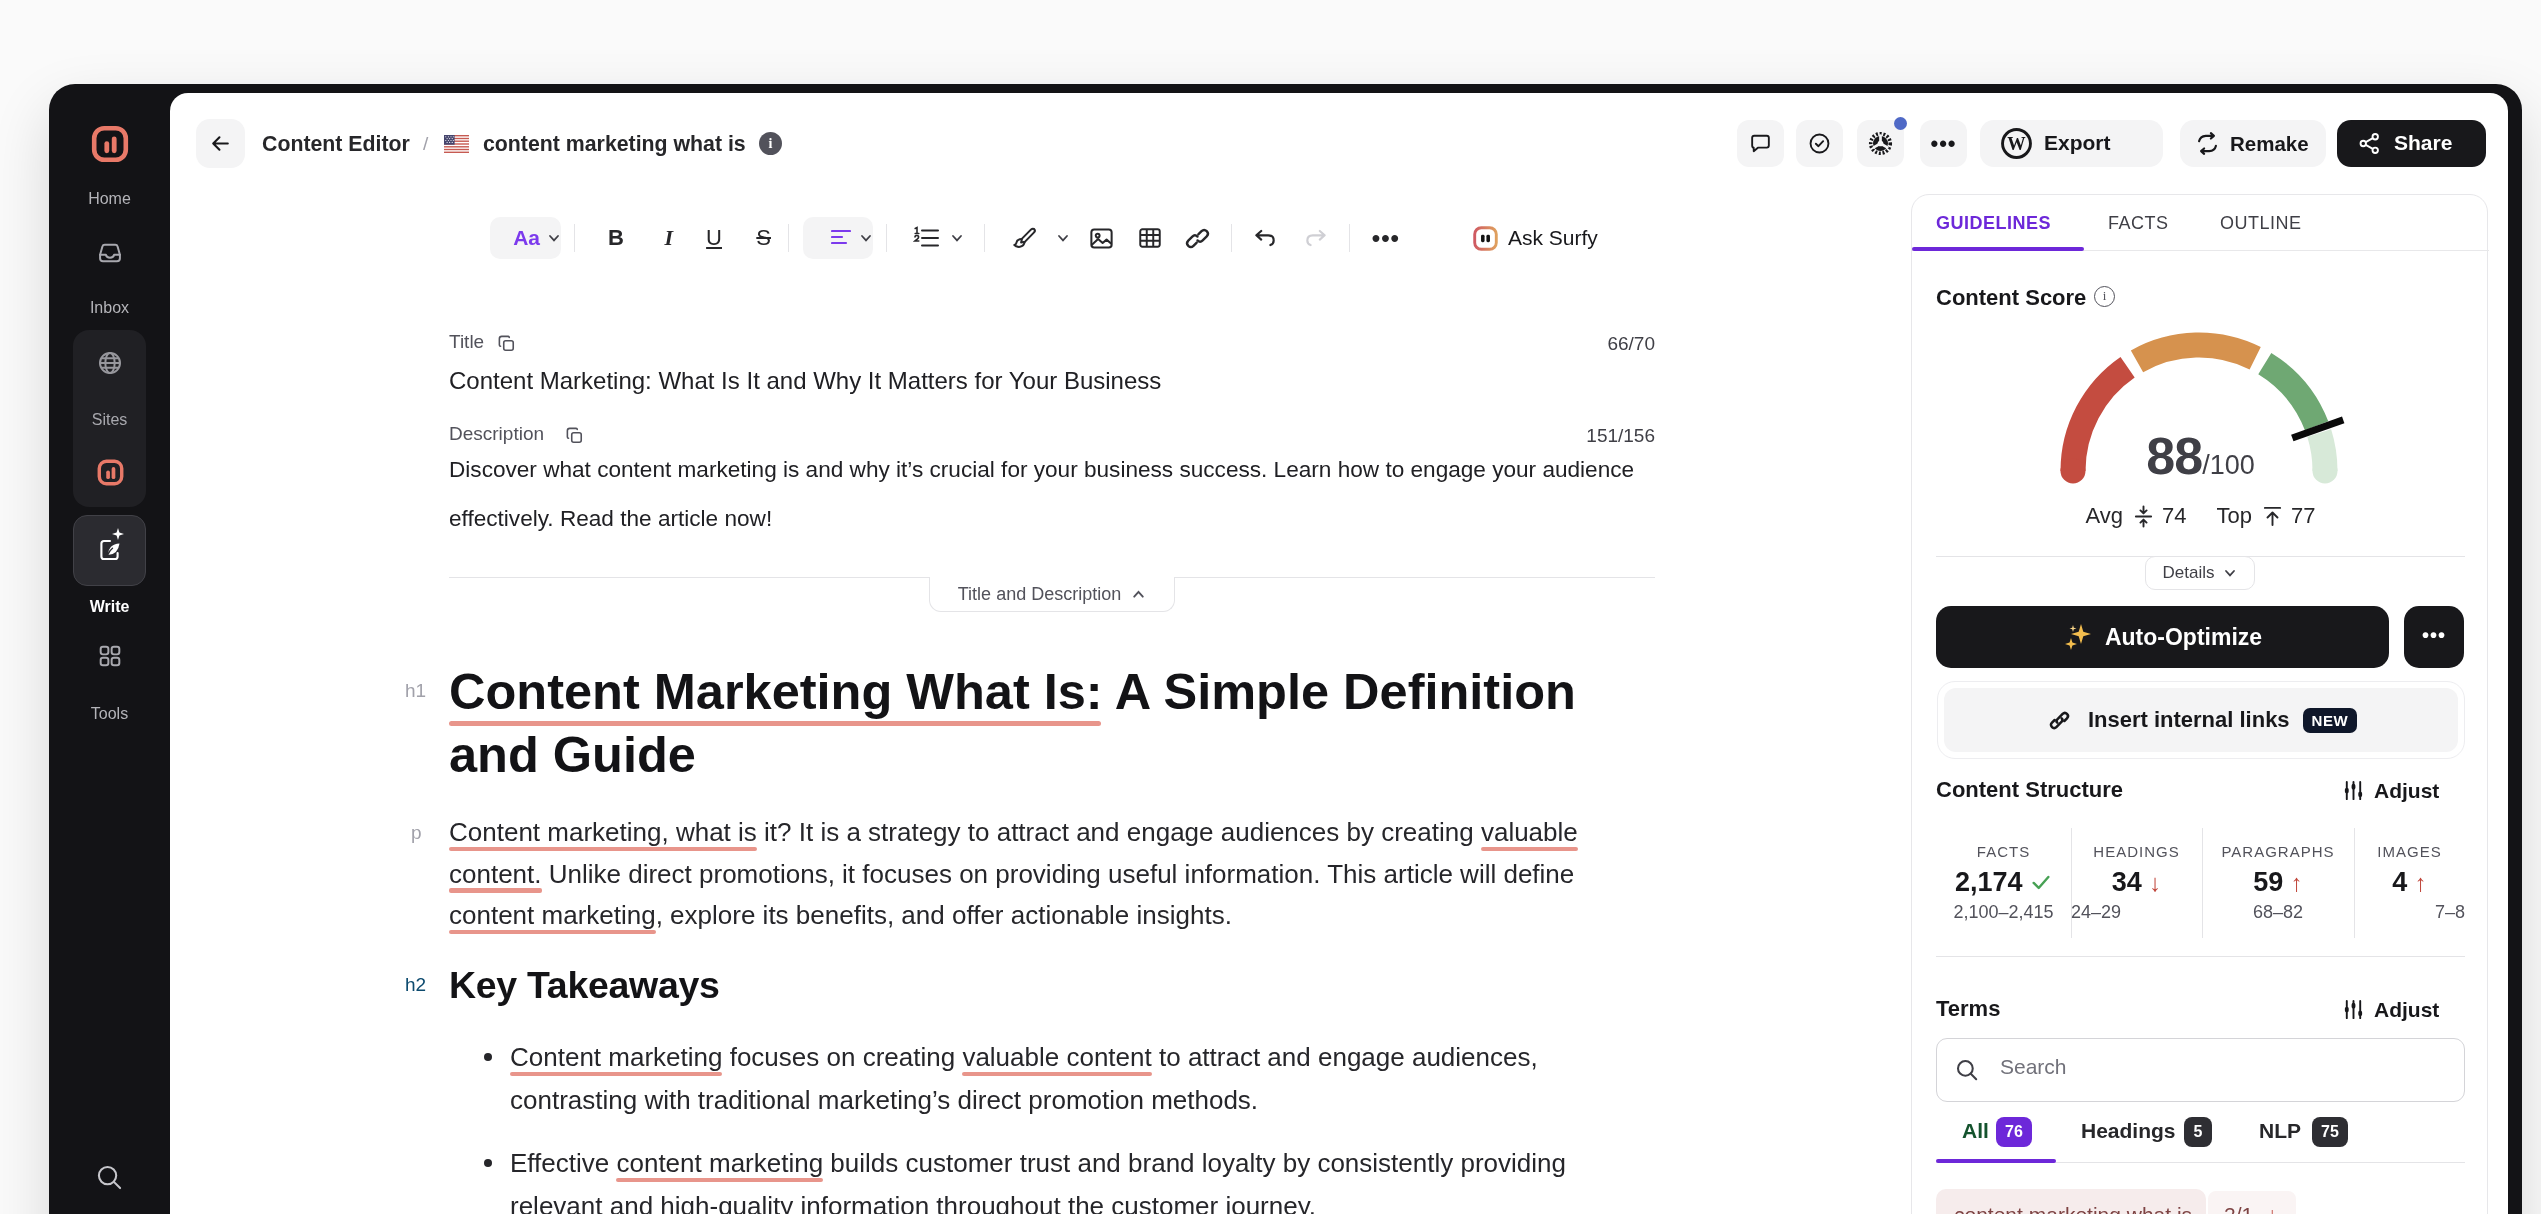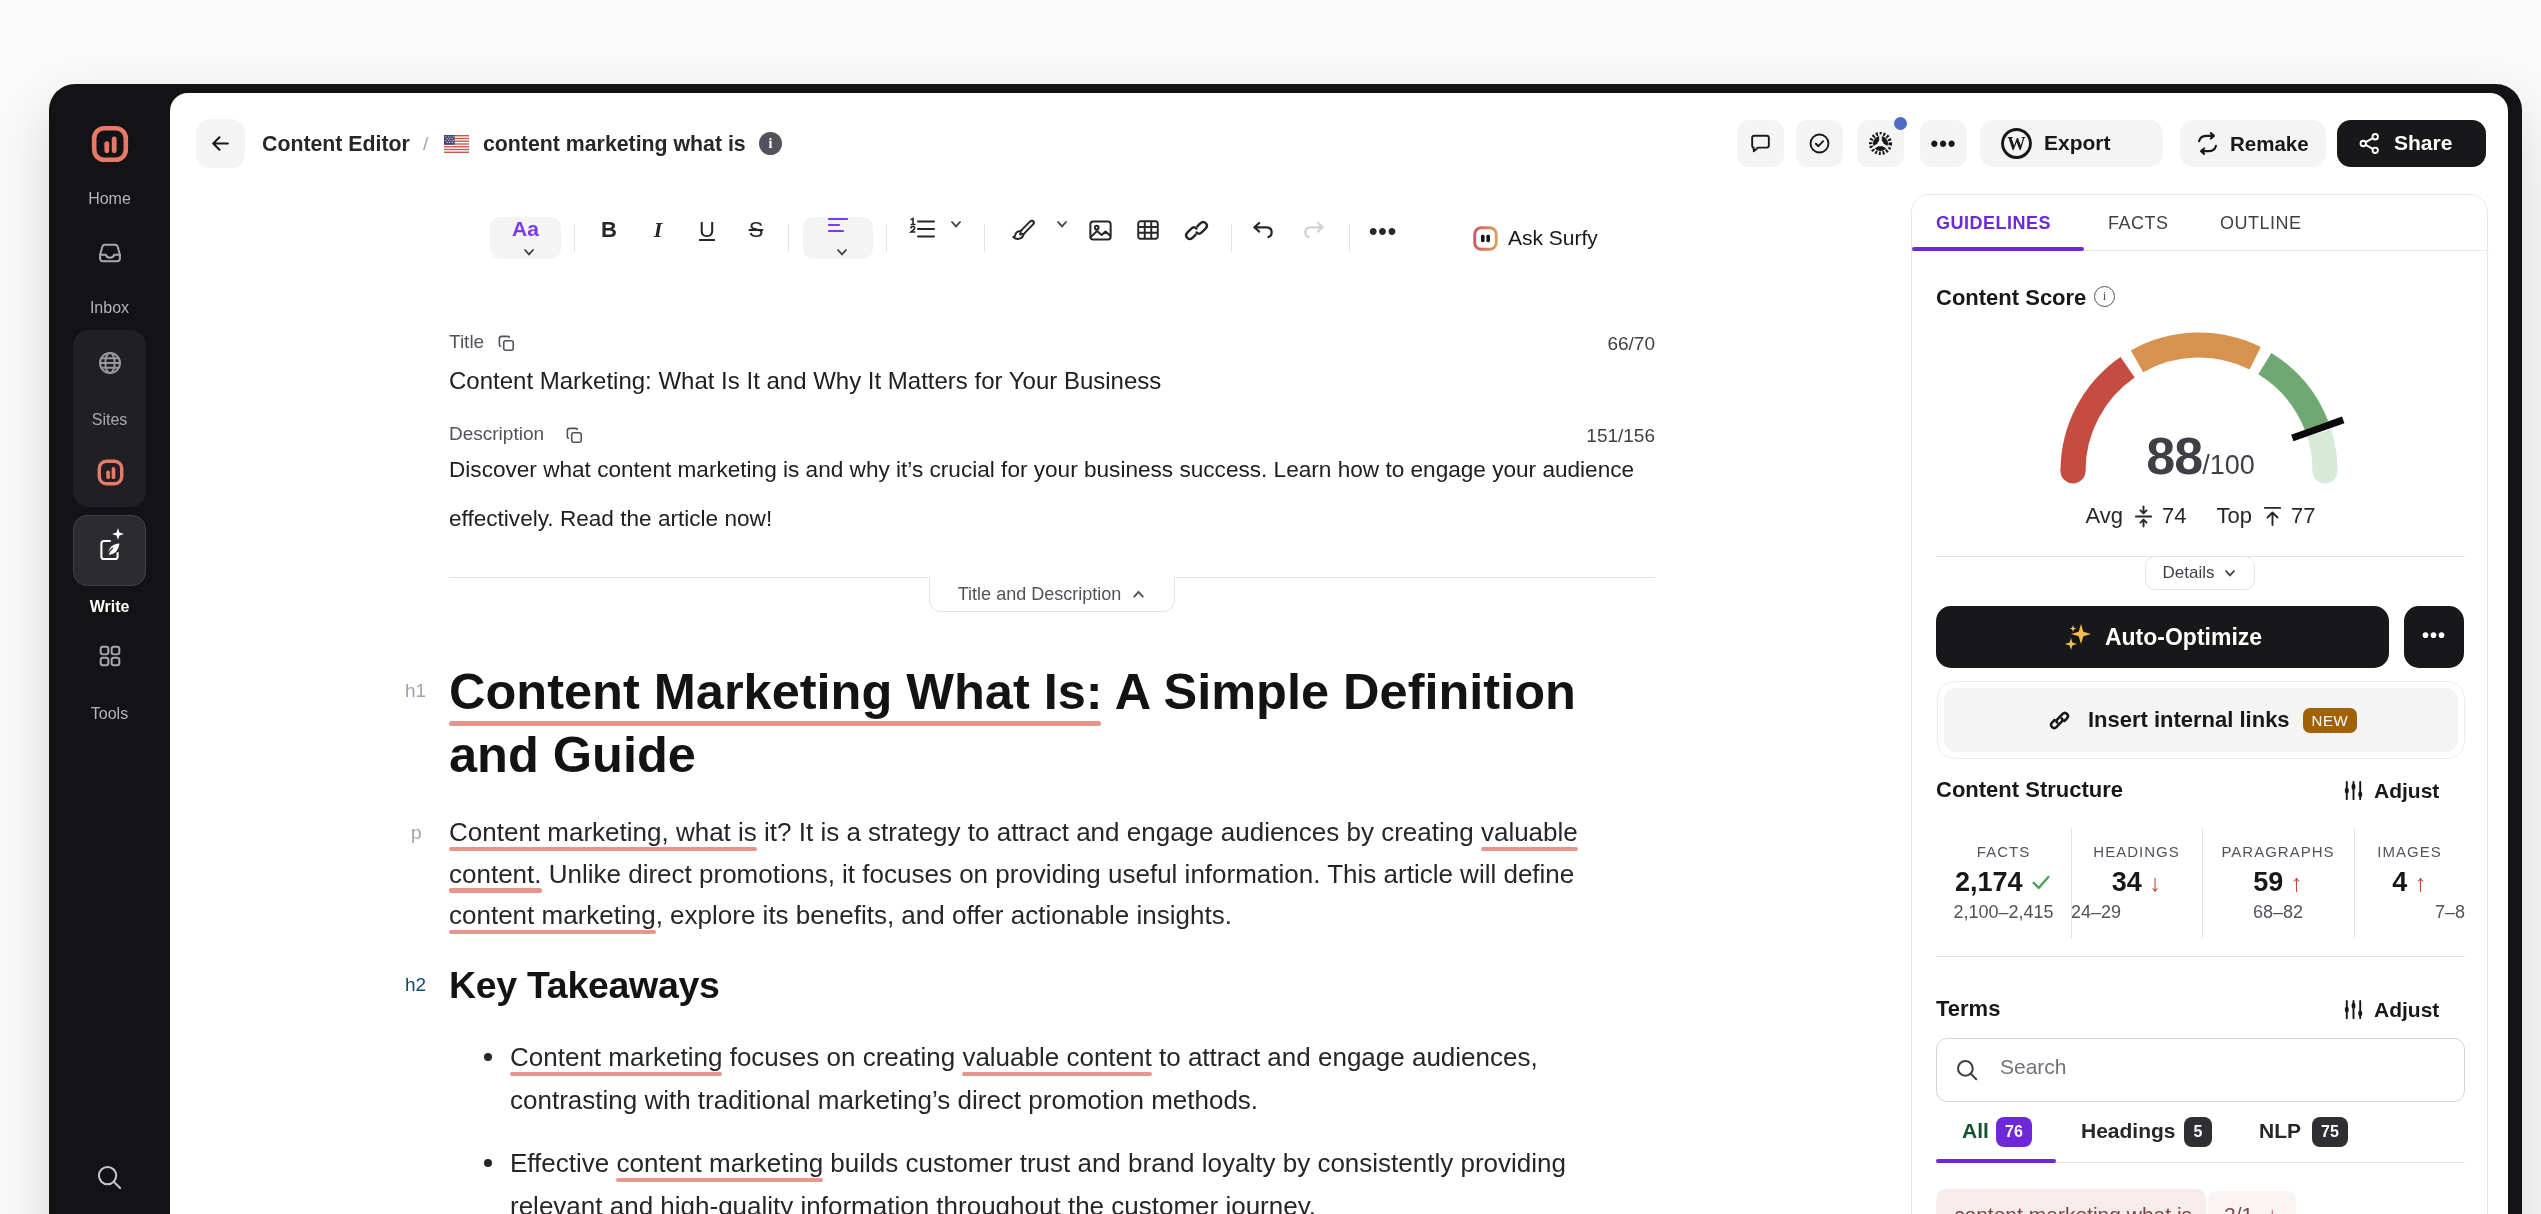--- a/index.html
+++ b/index.html
@@ -4,21 +4,21 @@
 *{margin:0;padding:0;box-sizing:border-box;}
 html,body{width:2541px;height:1214px;overflow:hidden;}
 body{background:#fafafa;font-family:"Liberation Sans",sans-serif;color:#18181b;-webkit-font-smoothing:antialiased;}
 .abs{position:absolute;}
 .win{position:absolute;left:49px;top:84px;width:2473px;height:1216px;background:#131316;border-radius:26px;box-shadow:0 24px 60px rgba(0,0,0,.14);}
 .panel{position:absolute;left:121px;top:9px;width:2338px;height:1207px;background:#fff;border-radius:18px;}
 .slabel{position:absolute;width:121px;text-align:center;font-size:16px;color:#b4b4b9;left:0;}
 svg{display:block;}
 .ghost{background:#f4f4f5;border-radius:12px;}
 .sep{position:absolute;width:1px;height:28px;background:#e4e4e7;top:131px;}
-.tbtn{position:absolute;top:124px;height:42px;display:flex;align-items:center;justify-content:space-between;flex-direction:column;}
+.tbtn{position:absolute;top:124px;height:42px;display:flex;align-items:center;justify-content:flex-end;}
 .card{position:absolute;left:1741px;top:101px;width:577px;height:1213px;background:#fff;border:1px solid #e7e7ea;border-radius:18px;}
 .redline{position:absolute;height:5px;border-radius:3px;background:#e8958b;}
 .mark{position:relative;}
 .mark:after{content:"";position:absolute;left:0;right:0;bottom:-4px;height:4.5px;border-radius:2px;background:#e8958b;}
 </style></head>
 <body>
 <div class="win">
   
   <svg class="abs" style="left:42px;top:41px" width="38" height="38" viewBox="0 0 38 38">
     <rect x="3.2" y="3.2" width="31.6" height="31.6" rx="10" fill="none" stroke="#e87968" stroke-width="4.6"></rect>
@@ -309,21 +309,21 @@
         <span style="margin-left:12px;font-size:23px;font-weight:700;color:#fff">Auto-Optimize</span>
       </div>
       <div class="abs" style="left:492px;top:411px;width:60px;height:62px;background:#18181b;border-radius:15px;color:#fff;font-size:20px;font-weight:800;text-align:center;line-height:58px;letter-spacing:1px">•••</div>
       <div class="abs" style="left:25px;top:486px;width:528px;height:78px;border:1px solid #ededf0;border-radius:18px"></div>
       <div class="abs" style="left:32px;top:493px;width:514px;height:64px;background:#f4f4f5;border-radius:12px;display:flex;align-items:center;justify-content:center">
         <svg width="29" height="29" viewBox="0 0 24 24" fill="none" stroke="#18181b" stroke-width="2.1" stroke-linecap="round">
               <path d="M10.2 13.8 Q8.8 12.4 10.2 11 L14.6 6.6 Q16.4 4.8 18.2 6.6 Q20 8.4 18.2 10.2 L16 12.4"></path>
               <path d="M13.8 10.2 Q15.2 11.6 13.8 13 L9.4 17.4 Q7.6 19.2 5.8 17.4 Q4 15.6 5.8 13.8 L8 11.6"></path>
             </svg>
         <span style="margin-left:14px;font-size:22px;font-weight:700;color:#18181b">Insert internal links</span>
-        <span style="margin-left:13px;background:#a16207;color:#fff;font-size:15px;font-weight:400;padding:4px 9px;border-radius:7px;letter-spacing:.5px">NEW</span>
+        <span style="margin-left:13px;background:#0f172a;color:#fff;font-size:15px;font-weight:700;padding:4px 9px;border-radius:7px;letter-spacing:.5px">NEW</span>
       </div>
       <div class="abs" style="left:24px;top:582px;font-size:22px;font-weight:700;color:#18181b">Content Structure</div>
       <svg class="abs" style="left:430px;top:584px" width="23" height="23" viewBox="0 0 24 24" fill="none" stroke="#18181b" stroke-width="2" stroke-linecap="round">
             <path d="M5 3 L5 9 M5 15 L5 21 M12 3 L12 5 M12 11 L12 21 M19 3 L19 13 M19 19 L19 21"></path>
             <path d="M5 11 L5 13 M12 7 L12 9 M19 15 L19 17" stroke-width="4"></path>
           </svg>
       <div class="abs" style="left:462px;top:584px;font-size:21px;font-weight:600;color:#18181b">Adjust</div>
       <div class="abs" style="left:159px;top:633px;width:1px;height:110px;background:#e4e4e7"></div>
       <div class="abs" style="left:290px;top:633px;width:1px;height:110px;background:#e4e4e7"></div>
       <div class="abs" style="left:442px;top:633px;width:1px;height:110px;background:#e4e4e7"></div>

